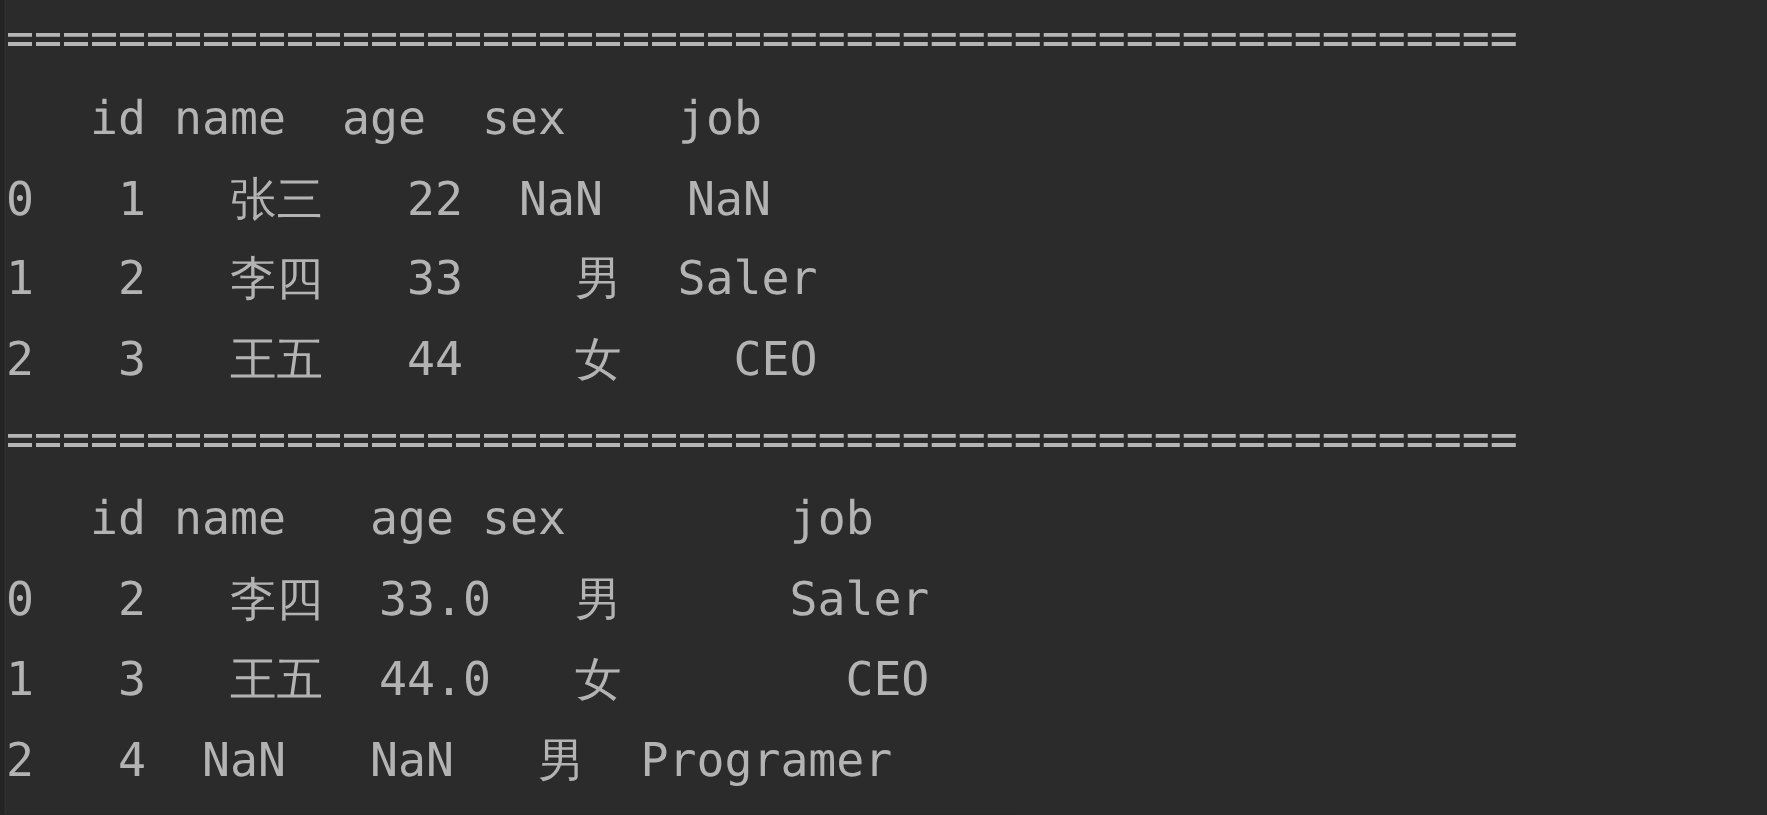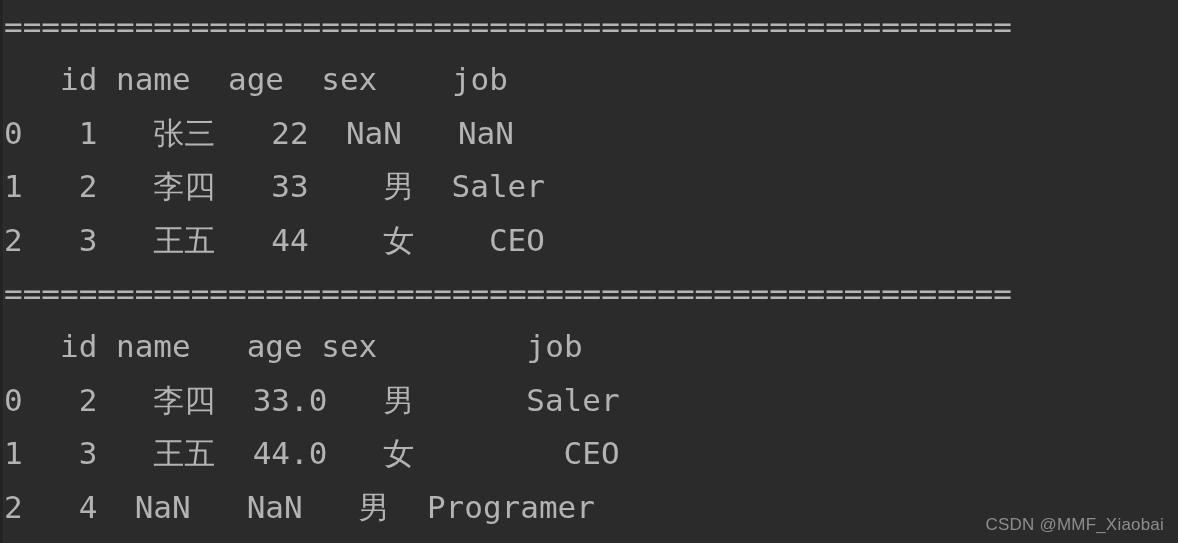--- a/index.html
+++ b/index.html
@@ -68,15 +68,14 @@
 </style>
 </head>
 <body>
 
 <div id="console-window">
 
   <div id="gutter-strip"></div>
 
   <pre id="output-text"><span class="out-line sep-line">======================================================</span><span class="out-line">   id name  age  sex    job</span><span class="out-line">0   1   张三   22  NaN   NaN</span><span class="out-line">1   2   李四   33    男  Saler</span><span class="out-line">2   3   王五   44    女    CEO</span><span class="out-line sep-line">======================================================</span><span class="out-line">   id name   age sex        job</span><span class="out-line">0   2   李四  33.0   男      Saler</span><span class="out-line">1   3   王五  44.0   女        CEO</span><span class="out-line">2   4  NaN   NaN   男  Programer</span></pre>
 
-  <div id="watermark">CSDN @MMF_Xiaobai</div>
 
 </div>
 
 </body></html>

